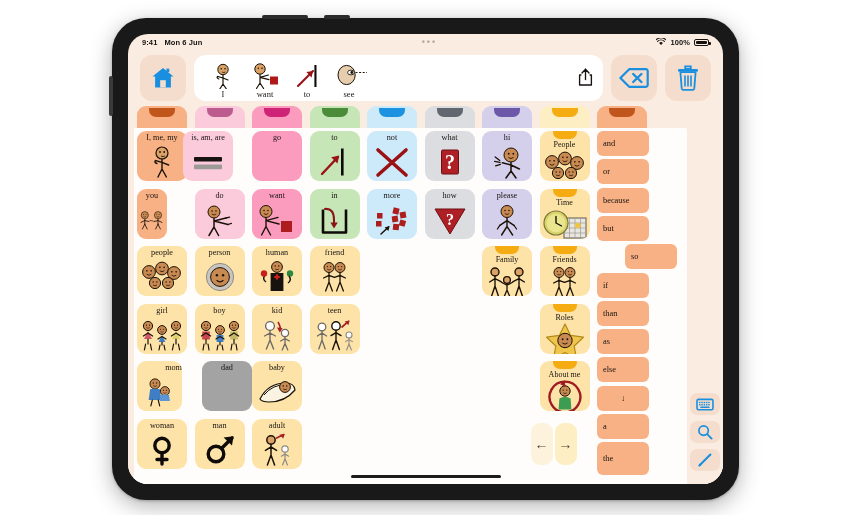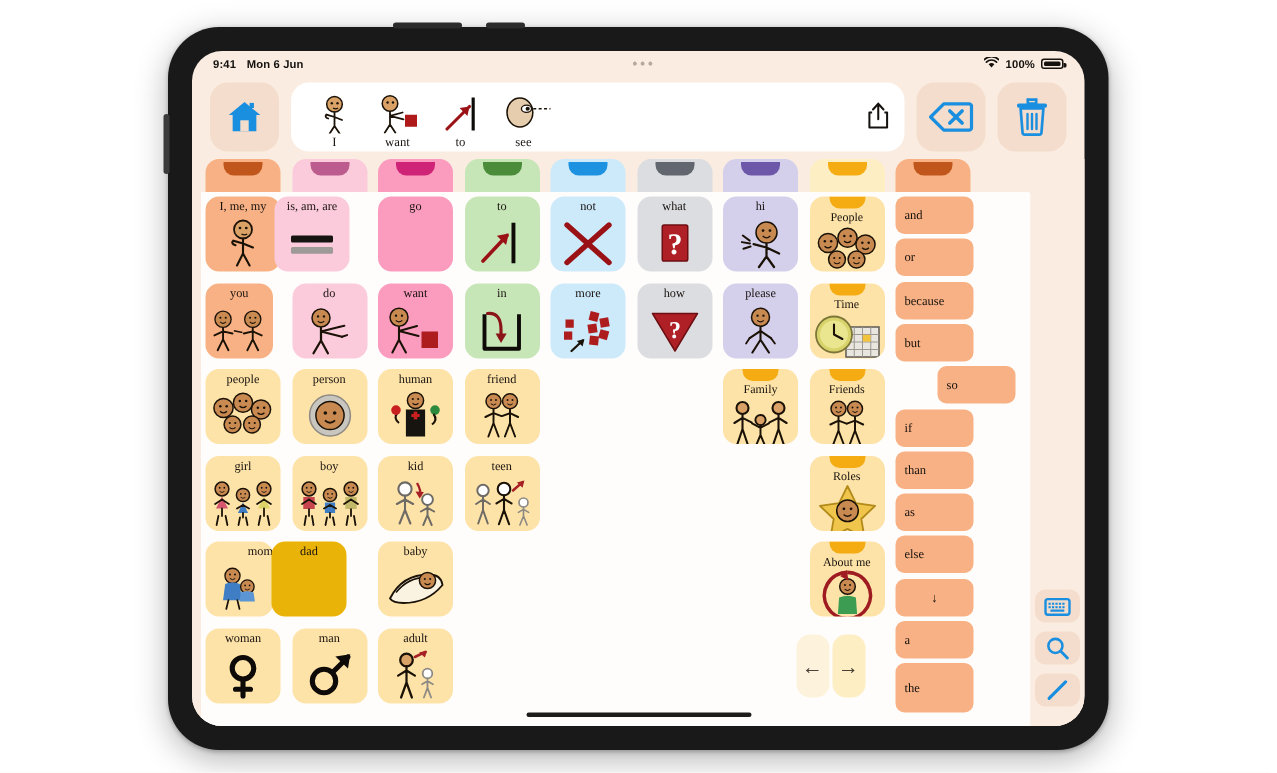--- a/index.html
+++ b/index.html
@@ -378,21 +378,21 @@
                 <svg viewBox="0 0 50 34" width="100%" height="100%">
       <circle cx="29" cy="10" r="7" fill="#c98a52" stroke="#1b1207" stroke-width="1"></circle>
   <circle cx="26.69" cy="8.74" r="0.91" fill="#1b1207"></circle>
                   <circle cx="31.31" cy="8.74" r="0.91" fill="#1b1207"></circle>
   <path d="M26.48 12.38 q2.52 2.3800000000000003 5.04 0" stroke="#1b1207" stroke-width="0.91" fill="none"></path>
       <path d="M29 17.5 V26 M29 20 L37.4 24 M29 20 L20.4 17.8 M29 26 L24 33 M29 26 L34 33" stroke="#1b1207" stroke-width="1.5" fill="none" stroke-linecap="round"></path>
       <path d="M13.2 12 L17.8 15.4 M12.6 16.4 L18 17.3 M13.6 20.8 L18.4 19.3" stroke="#1b1207" stroke-width="1.3" stroke-linecap="round"></path>
     </svg>
               </div>
             </div>
-            <div class="cell" style="left: 9px; top: 82.5px; width: 45px; height: 50px; background: rgb(247, 177, 132);">
+            <div class="cell" style="left: 9px; top: 82.5px; width: 30px; height: 50px; background: rgb(247, 177, 132);">
               <div class="lbl">you</div>
               <div class="art">
                 <svg viewBox="0 0 50 34" width="100%" height="100%">
       <circle cx="13" cy="9" r="6" fill="#c98a52" stroke="#1b1207" stroke-width="1"></circle>
   <circle cx="11.02" cy="7.92" r="0.78" fill="#1b1207"></circle>
                   <circle cx="14.98" cy="7.92" r="0.78" fill="#1b1207"></circle>
   <path d="M10.84 11.04 q2.16 2.04 4.32 0" stroke="#1b1207" stroke-width="0.78" fill="none"></path>
                   <circle cx="35" cy="9" r="6" fill="#c98a52" stroke="#1b1207" stroke-width="1"></circle>
   <circle cx="33.02" cy="7.92" r="0.78" fill="#1b1207"></circle>
                   <circle cx="36.98" cy="7.92" r="0.78" fill="#1b1207"></circle>
@@ -652,21 +652,21 @@
       <path d="M14.6 14 q5.4 -2 10.8 0 l1.6 12 h-14 Z" fill="#3f7ec4"></path>
       <path d="M17 26 L15.4 32.5 M23.6 26 L25.2 32.5" stroke="#1b1207" stroke-width="1.3" stroke-linecap="round"></path>
       <circle cx="31" cy="16" r="5" fill="#c98a52" stroke="#1b1207" stroke-width="1"></circle>
   <circle cx="29.35" cy="15.1" r="0.65" fill="#1b1207"></circle>
                   <circle cx="32.65" cy="15.1" r="0.65" fill="#1b1207"></circle>
   <path d="M29.2 17.7 q1.7999999999999998 1.7000000000000002 3.5999999999999996 0" stroke="#1b1207" stroke-width="0.65" fill="none"></path>
       <path d="M26 20.4 q5 -2 9.6 0 l1 6.6 h-11.4 Z" fill="#5b95d4"></path>
     </svg>
               </div>
             </div>
-            <div class="cell" style="left: 53px; top: 255px; width: 50px; height: 50px; background: #eab308; gap: 44px;">
+            <div class="cell" style="left: 74px; top: 255px; width: 50px; height: 50px; background: #a3a3a3; gap: 44px;">
               <div class="lbl">dad</div>
               <div class="art">
                 <svg viewBox="0 0 50 34" width="100%" height="100%">
       <circle cx="20" cy="8" r="5.6" fill="#c98a52" stroke="#1b1207" stroke-width="1"></circle>
   <circle cx="18.152" cy="6.992" r="0.728" fill="#1b1207"></circle>
                   <circle cx="21.848" cy="6.992" r="0.728" fill="#1b1207"></circle>
   <path d="M17.984 9.904 q2.016 1.904 4.032 0" stroke="#1b1207" stroke-width="0.728" fill="none"></path>
       <path d="M13.8 4.6 q6.2 -3.2 12.4 0 q-1 -5 -6.2 -5 q-5.2 0 -6.2 5 Z" fill="#4a3526"></path>
       <path d="M14.6 14 q5.4 -2 10.8 0 l1.6 12 h-14 Z" fill="#3f7ec4"></path>
       <path d="M17 26 L15.4 32.5 M23.6 26 L25.2 32.5" stroke="#1b1207" stroke-width="1.3" stroke-linecap="round"></path>

